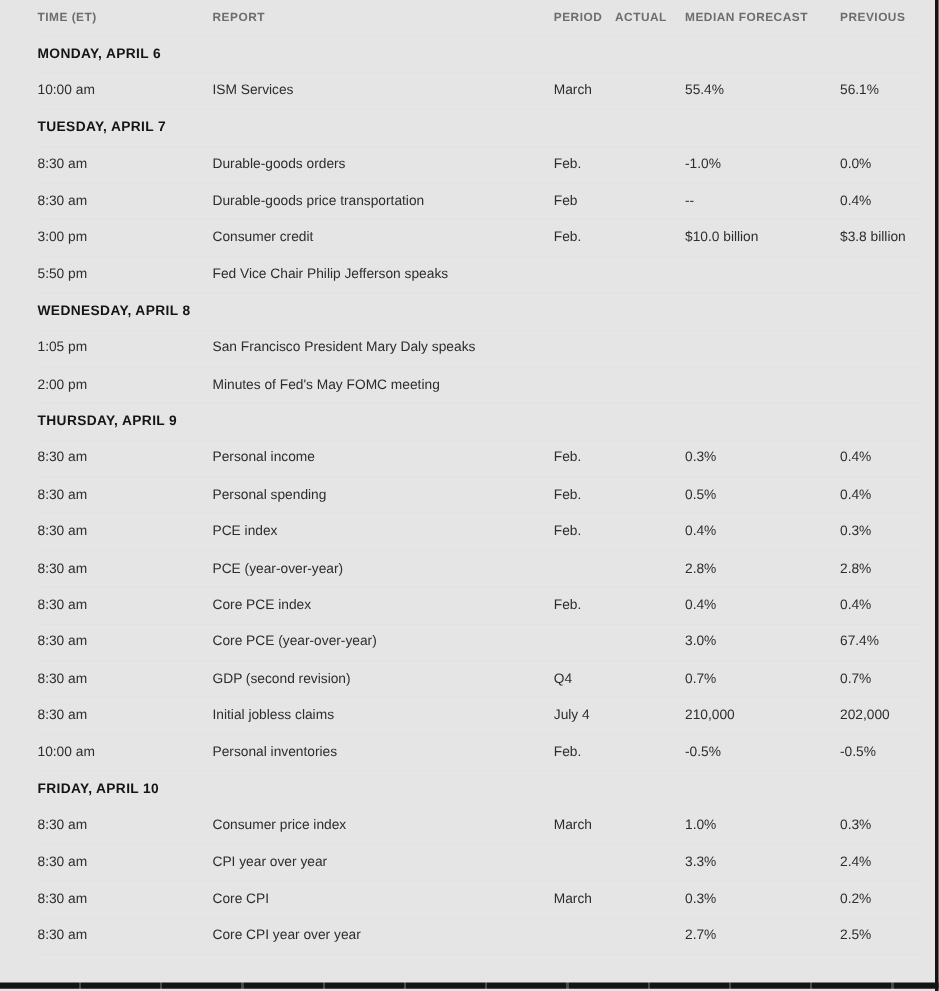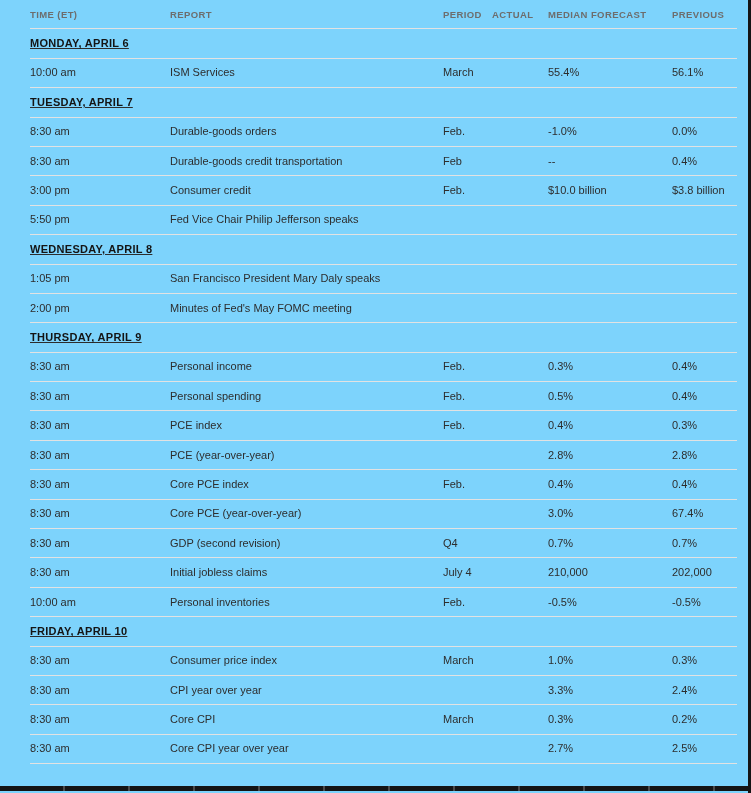--- a/index.html
+++ b/index.html
@@ -4,21 +4,21 @@
 <style>
   * { margin: 0; padding: 0; box-sizing: border-box; }
   html, body { background: #ffffff; }
   body {
     font-family: "Liberation Sans", sans-serif;
     width: 751px; height: 793px;
     position: relative;
     overflow: hidden;
     color: #2d2d2d;
   }
-  .screen { position: relative; width: 751px; height: 793px; background: #7dd3fc; overflow: hidden; }
+  .screen { position: relative; width: 751px; height: 793px; background: #e5e5e5; overflow: hidden; }
 
   .table {
     position: absolute;
     left: 30px; top: 0;
     width: 707px;
   }
   .row {
     height: 29.4px;
     display: grid;
     grid-template-columns: 140px 273px 49px 56px 124px 65px;
@@ -33,21 +33,21 @@
     white-space: nowrap;
     overflow: visible;
   }
   .head {
     font-size: 9.5px;
     font-weight: 700;
     letter-spacing: 0.4px;
     color: #6d6d6d;
     text-transform: uppercase;
   }
-  .day-row { display: block; line-height: 29.4px; text-decoration: underline; }
+  .day-row { display: block; line-height: 29.4px; }
   .day-label {
     font-size: 11px;
     font-weight: 700;
     letter-spacing: 0.3px;
     color: #141414;
     text-transform: uppercase;
   }
 
   .bottom-bar {
     position: absolute;
@@ -95,21 +95,21 @@
       <div class="row">
         <div class="cell cell-time">8:30 am</div>
         <div class="cell cell-report">Durable-goods orders</div>
         <div class="cell cell-period">Feb.</div>
         <div class="cell cell-actual"></div>
         <div class="cell cell-median_forecast">-1.0%</div>
         <div class="cell cell-previous">0.0%</div>
       </div>
       <div class="row">
         <div class="cell cell-time">8:30 am</div>
-        <div class="cell cell-report">Durable-goods credit transportation</div>
+        <div class="cell cell-report">Durable-goods price transportation</div>
         <div class="cell cell-period">Feb</div>
         <div class="cell cell-actual"></div>
         <div class="cell cell-median_forecast">--</div>
         <div class="cell cell-previous">0.4%</div>
       </div>
       <div class="row">
         <div class="cell cell-time">3:00 pm</div>
         <div class="cell cell-report">Consumer credit</div>
         <div class="cell cell-period">Feb.</div>
         <div class="cell cell-actual"></div>

